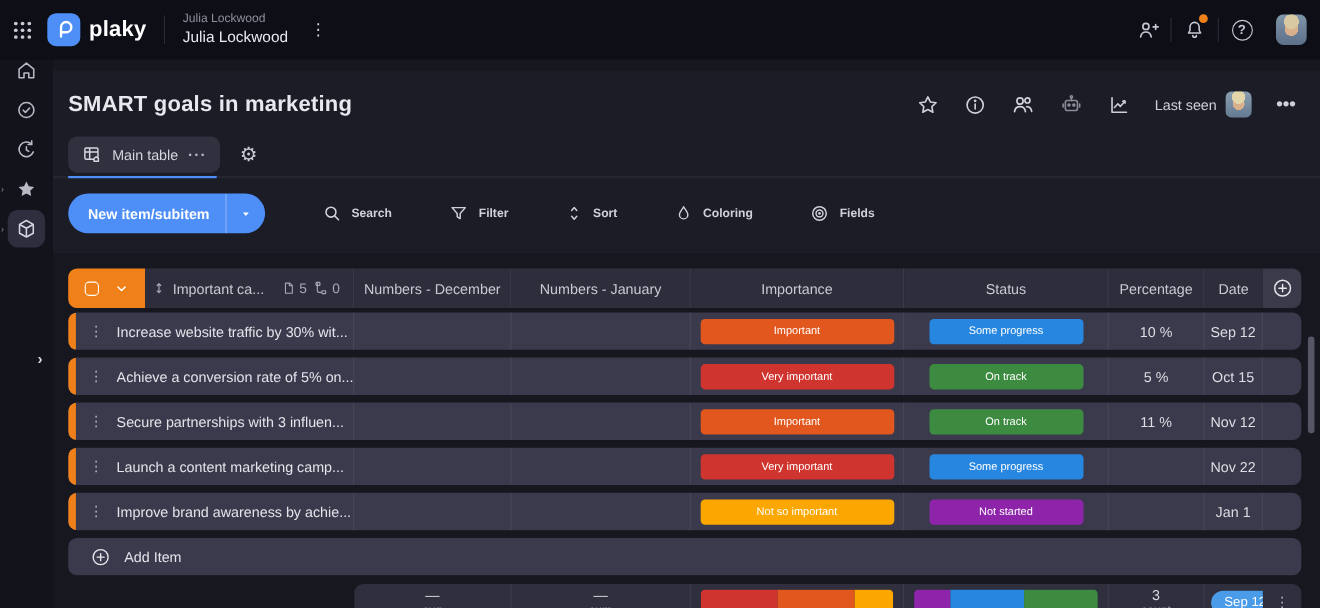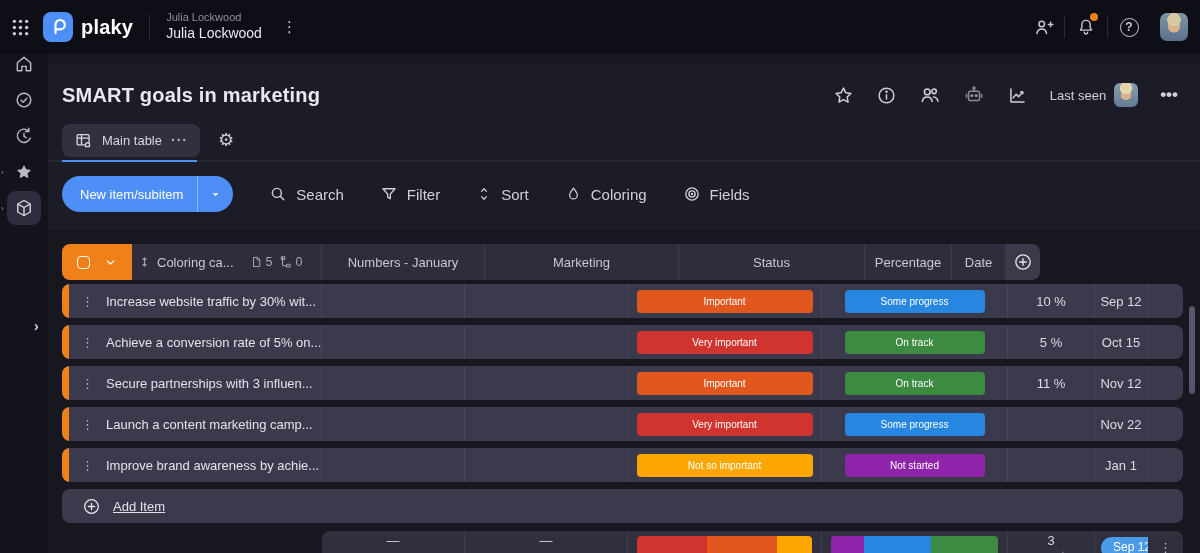--- a/index.html
+++ b/index.html
@@ -56,26 +56,26 @@
 
   .tab-row { display:flex; align-items:center; padding:10px 0 0 14px; height:42px; }
   .view-tab { display:flex; align-items:center; gap:9px; background:#30303f; border-radius:8px;
               height:33px; padding:16px 12px; color:#d6d6e0; font-size:13px; cursor:pointer; }
   .tab-dots { font-size:14px; font-weight:bold; letter-spacing:1px; color:#b9b9c6; cursor:pointer; }
   .gear { margin-left:18px; font-size:18px; color:#c9c9d6; cursor:pointer; }
 
   .divider-row { position:relative; height:2px; background:#262633; margin-top:4px; }
   .tab-underline { position:absolute; left:14px; top:0; width:135px; height:2px; background:#4d8ef7; }
 
-  .toolbar { display:flex; align-items:center; gap:36px; padding:14px 0 18px 14px; }
+  .toolbar { display:flex; align-items:center; gap:52px; padding:14px 0 18px 14px;font-weight:bold; }
   .new-item-btn { display:flex; align-items:center; background:#4d8ef7; border-radius:18px; height:36px;
                   color:#fff; font-size:13px; cursor:pointer; overflow:hidden; }
   .nib-label { padding:0 14px 0 18px; }
   .nib-caret { border-left:1px solid rgba(255,255,255,.35); padding:0 12px; height:100%; display:flex; align-items:center; }
-  .tool { display:flex; align-items:center; gap:9px; color:#d0d0da; font-size:15px; cursor:pointer; }
+  .tool { display:flex; align-items:center; gap:9px; color:#d0d0da; font-size:11px; cursor:pointer; }
 
   
   .table-wrap { background:#17171f; padding:14px 0 0 14px; position:relative; height:346px; }
   .thead { display:flex; width:1121px; height:36px; margin-bottom:4px; font-size:13px; color:#c9c9d4; }
   .group-corner { width:70px; background:#f08019; border-radius:8px 0 0 8px; display:flex;
                   align-items:center; justify-content:center; gap:14px; cursor:pointer; }
   .g-checkbox { width:13px; height:13px; border:1.6px solid #fff; border-radius:4px; cursor:pointer; }
   .head-cell { background:#2d2d3c; border-right:1px solid #3c3c4c; display:flex; align-items:center; justify-content:center; gap:6px; cursor:pointer; }
   .hc-name { width:190px; justify-content:flex-start; padding-left:6px; }
   .hc-dec { width:143px; } .hc-jan { width:163px; } .hc-imp { width:194px; } .hc-status { width:186px; }
@@ -91,21 +91,21 @@
   .kebab { color:#b9b9c6; font-size:13px; cursor:pointer; }
   .item-text { color:#e3e3ea; white-space:nowrap; overflow:hidden; }
   .c-dec { width:143px; } .c-jan { width:163px; } .c-imp { width:194px; } .c-status { width:186px; }
   .c-pct { width:87px; color:#dcdce2; } .c-date { width:53px; color:#dcdce2; overflow:hidden; }
   .c-extra { flex:1; border-right:none; }
   .badge { width:176px; height:23px; border-radius:4px; color:#fff; font-size:10px;
            display:flex; align-items:center; justify-content:center; cursor:pointer; }
   .c-status .badge { width:140px; }
 
   .add-row { display:flex; width:1121px; height:34px; border-radius:8px; background:#3a3a4c;
-             overflow:hidden; align-items:center; font-size:13px; cursor:pointer;text-decoration:underline; }
+             overflow:hidden; align-items:center; font-size:13px; cursor:pointer; }
   .add-plus { margin:0 12px 0 13px; color:#e6e6ec; display:flex; }
 
   .footer-row { display:flex; width:861px; height:34px; margin:8px 0 0 260px; border-radius:8px;
                 background:#2f2f3d; overflow:hidden; font-size:11px; }
   .f-cell { border-right:1px solid #3d3d4c; display:flex; flex-direction:column; align-items:center; justify-content:center; line-height:1.15; }
   .f-dec { width:143px; } .f-jan { width:163px; } .f-imp { width:194px; padding:4px 9px; } .f-status { width:186px; padding:4px 9px; }
   .f-pct { width:87px; } .f-chip { width:53px; border-right:none; overflow:hidden; justify-content:center; align-items:flex-start; padding-left:6px; }
   .f-kebab { flex:1; border-right:none; align-items:center; }
   .f-val { font-size:13px; color:#d6d6de; } .f-label { color:#9a9aa8; }
   .dist-bar { width:100%; height:25px; border-radius:4px; overflow:hidden; display:flex; cursor:pointer; }
@@ -325,42 +325,45 @@
       <div class="group-corner">
         <span class="g-checkbox"></span>
         <svg width="13" height="13" viewBox="0 0 24 24" fill="none" stroke="#fff" stroke-width="2.6" stroke-linecap="round" stroke-linejoin="round">
             <path d="M6 9l6 6 6-6"></path>
           </svg>
       </div>
       <div class="head-cell hc-name">
         <svg width="13" height="14" viewBox="0 0 24 24" fill="none" stroke="#a8a8b6" stroke-width="2" stroke-linecap="round" stroke-linejoin="round">
             <path d="M12 5v14M9 7.5L12 4.5l3 3M9 16.5l3 3 3-3"></path>
           </svg>
-        <span>Coloring ca...</span>
+        <span>Important ca...</span>
         <span class="hc-count" style="margin-left:10px">
           <svg width="13" height="14" viewBox="0 0 24 24" fill="none" stroke="#a8a8b6" stroke-width="1.8" stroke-linejoin="round">
               <path d="M6.5 3.5h7L18 7.5v13H6.5z"></path>
               <path d="M13 3.5V8h4.6"></path>
             </svg>
           <span>5</span>
         </span>
         <span class="hc-count">
           <svg width="14" height="14" viewBox="0 0 24 24" fill="none" stroke="#a8a8b6" stroke-width="1.8" stroke-linejoin="round">
               <path d="M6 4v12a2.5 2.5 0 0 0 2.5 2.5H12"></path>
               <rect x="4" y="3" width="6" height="4.5" rx="1"></rect>
               <rect x="13" y="16" width="6" height="4.5" rx="1"></rect>
             </svg>
           <span>0</span>
         </span>
       </div>
+      <div class="head-cell hc-dec">
+          <span>Numbers - December</span>
+        </div>
       <div class="head-cell hc-jan">
           <span>Numbers - January</span>
         </div>
       <div class="head-cell hc-imp">
-          <span>Marketing</span>
+          <span>Importance</span>
         </div>
       <div class="head-cell hc-status">
           <span>Status</span>
         </div>
       <div class="head-cell hc-pct">
           <span>Percentage</span>
         </div>
       <div class="head-cell hc-date">
           <span>Date</span>
         </div>

